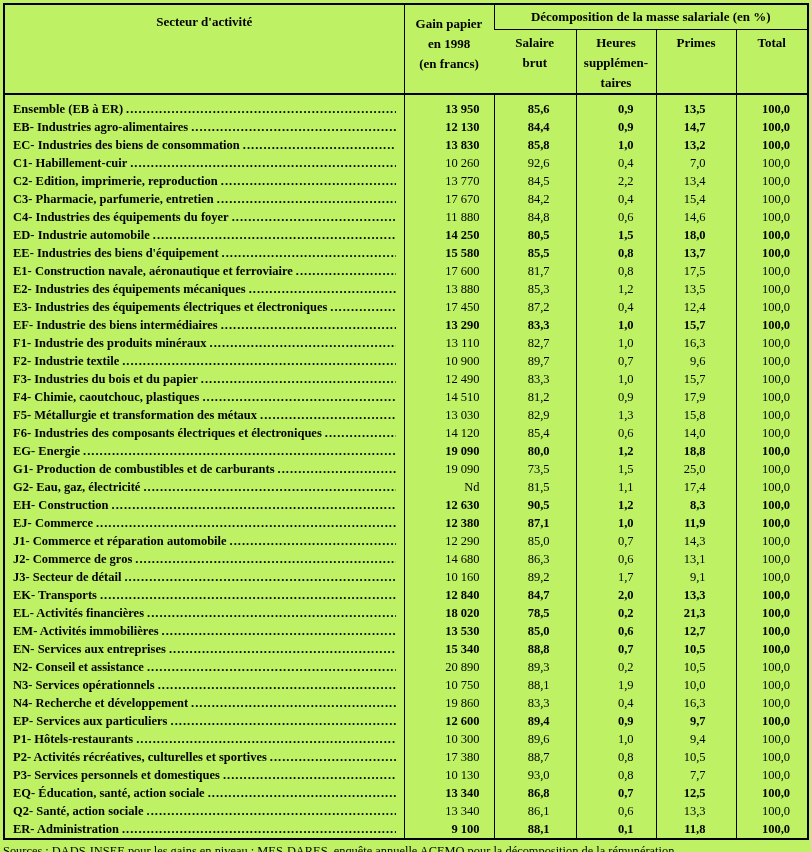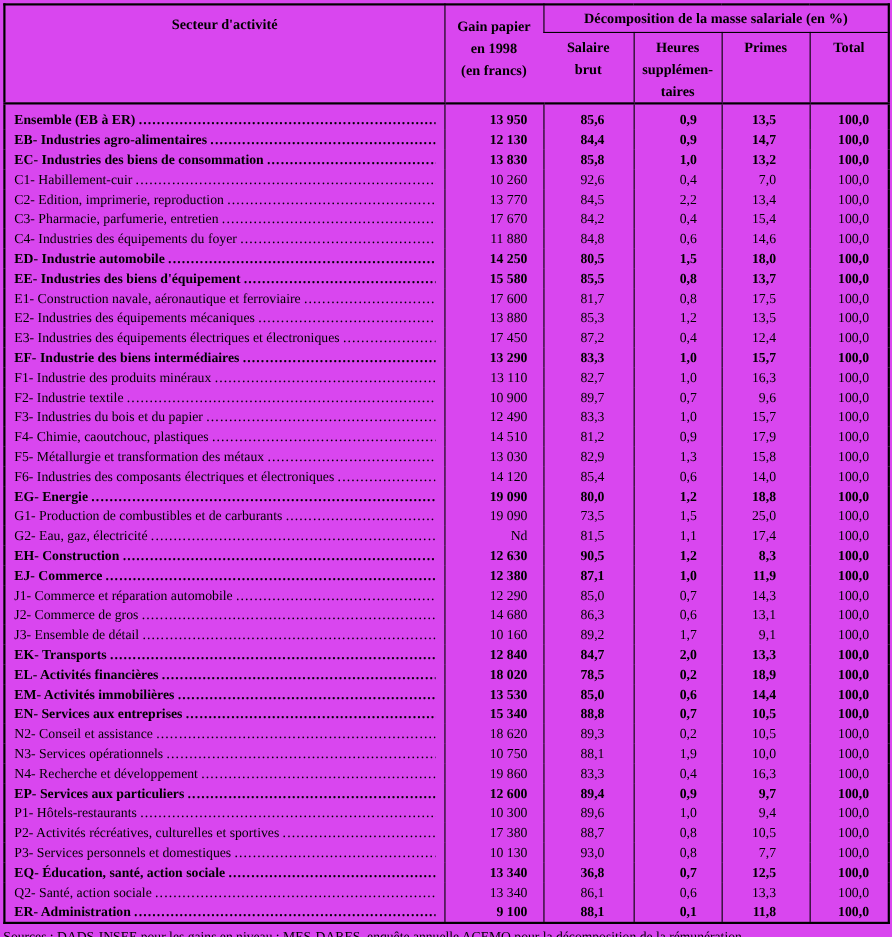--- a/index.html
+++ b/index.html
@@ -1,20 +1,20 @@
 <!DOCTYPE html>
 <html><head>
 <meta charset="utf-8">
 <style>
   html,body{margin:0;padding:0;background:#fff;}
   .page{
     width:811px;height:852px;box-sizing:border-box;
     padding:3px 0 0 3px;
     font-family:"Liberation Serif","DejaVu Serif",serif;
-    color:#000;background:#d946ef;overflow:hidden;
+    color:#000;background:#bef264;overflow:hidden;
   }
   table{
     border-collapse:collapse;table-layout:fixed;
     width:804px;border:2px solid #000;
   }
   col.c1{width:400px}
   col.c2{width:90px}
   col.c3{width:82px}
   col.c4{width:80px}
   col.c5{width:80px}
@@ -33,21 +33,21 @@
   .h-decomp{
     border-bottom:1px solid #000 !important;
     line-height:24px;font-size:13px;
   }
   .h-sub{padding-top:3px;line-height:20px;}
   tbody td{
     font-size:12.5px;height:18px;line-height:18px;
     white-space:nowrap;overflow:hidden;vertical-align:middle;
   }
   tbody tr:first-child td{height:23px;vertical-align:bottom;}
-  .sector-cell{padding-left:8px;}
+  .sector-cell{padding-left:8px;font-weight:bold;}
   .rowline{display:flex;align-items:flex-start;}
   .nm{flex:0 0 auto;}
   .leader{
     flex:1 1 auto;overflow:hidden;white-space:nowrap;
     margin:0 8px 0 3px;
   }
   .leader::after{
     content:"..................................................................................................................................................................................";
     letter-spacing:1px;
   }
@@ -437,21 +437,21 @@
           </td>
           <td class="num c-gain">14 680</td>
           <td class="num c-sal">86,3</td>
           <td class="num c-heu">0,6</td>
           <td class="num c-pri">13,1</td>
           <td class="num c-tot">100,0</td>
         </tr>
         <tr>
           <td class="sector-cell">
             <div class="rowline">
-              <span class="nm">J3- Ensemble de détail</span>
+              <span class="nm">J3- Secteur de détail</span>
               <span class="leader"></span>
             </div>
           </td>
           <td class="num c-gain">10 160</td>
           <td class="num c-sal">89,2</td>
           <td class="num c-heu">1,7</td>
           <td class="num c-pri">9,1</td>
           <td class="num c-tot">100,0</td>
         </tr>
         <tr class="bold">
@@ -470,34 +470,34 @@
         <tr class="bold">
           <td class="sector-cell">
             <div class="rowline">
               <span class="nm">EL- Activités financières</span>
               <span class="leader"></span>
             </div>
           </td>
           <td class="num c-gain">18 020</td>
           <td class="num c-sal">78,5</td>
           <td class="num c-heu">0,2</td>
-          <td class="num c-pri">18,9</td>
+          <td class="num c-pri">21,3</td>
           <td class="num c-tot">100,0</td>
         </tr>
         <tr class="bold">
           <td class="sector-cell">
             <div class="rowline">
               <span class="nm">EM- Activités immobilières</span>
               <span class="leader"></span>
             </div>
           </td>
           <td class="num c-gain">13 530</td>
           <td class="num c-sal">85,0</td>
           <td class="num c-heu">0,6</td>
-          <td class="num c-pri">14,4</td>
+          <td class="num c-pri">12,7</td>
           <td class="num c-tot">100,0</td>
         </tr>
         <tr class="bold">
           <td class="sector-cell">
             <div class="rowline">
               <span class="nm">EN- Services aux entreprises</span>
               <span class="leader"></span>
             </div>
           </td>
           <td class="num c-gain">15 340</td>
@@ -506,21 +506,21 @@
           <td class="num c-pri">10,5</td>
           <td class="num c-tot">100,0</td>
         </tr>
         <tr>
           <td class="sector-cell">
             <div class="rowline">
               <span class="nm">N2- Conseil et assistance</span>
               <span class="leader"></span>
             </div>
           </td>
-          <td class="num c-gain">18 620</td>
+          <td class="num c-gain">20 890</td>
           <td class="num c-sal">89,3</td>
           <td class="num c-heu">0,2</td>
           <td class="num c-pri">10,5</td>
           <td class="num c-tot">100,0</td>
         </tr>
         <tr>
           <td class="sector-cell">
             <div class="rowline">
               <span class="nm">N3- Services opérationnels</span>
               <span class="leader"></span>
@@ -598,21 +598,21 @@
           <td class="num c-tot">100,0</td>
         </tr>
         <tr class="bold">
           <td class="sector-cell">
             <div class="rowline">
               <span class="nm">EQ- Éducation, santé, action sociale</span>
               <span class="leader"></span>
             </div>
           </td>
           <td class="num c-gain">13 340</td>
-          <td class="num c-sal">36,8</td>
+          <td class="num c-sal">86,8</td>
           <td class="num c-heu">0,7</td>
           <td class="num c-pri">12,5</td>
           <td class="num c-tot">100,0</td>
         </tr>
         <tr>
           <td class="sector-cell">
             <div class="rowline">
               <span class="nm">Q2- Santé, action sociale</span>
               <span class="leader"></span>
             </div>

